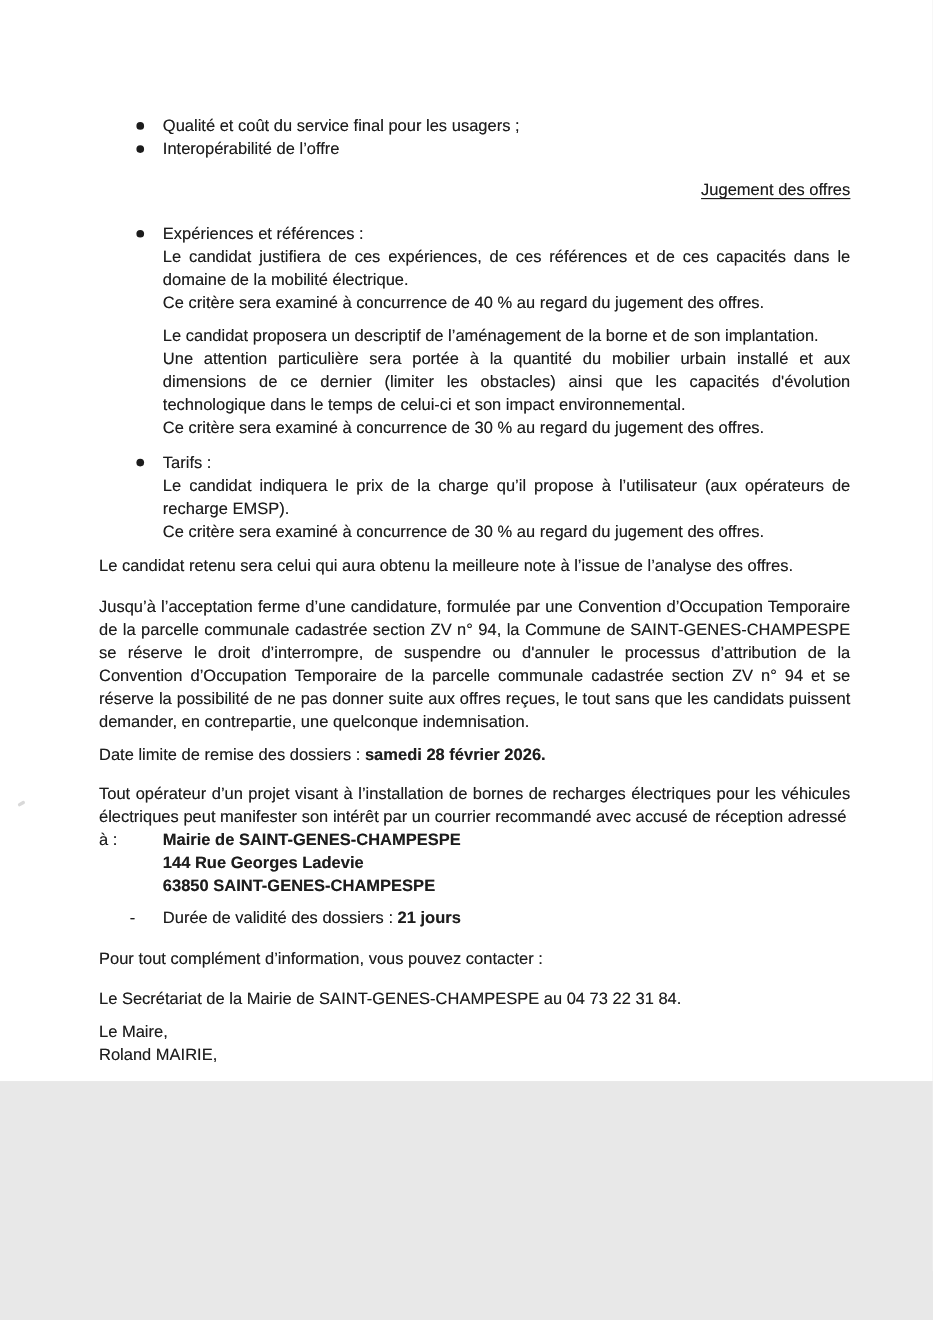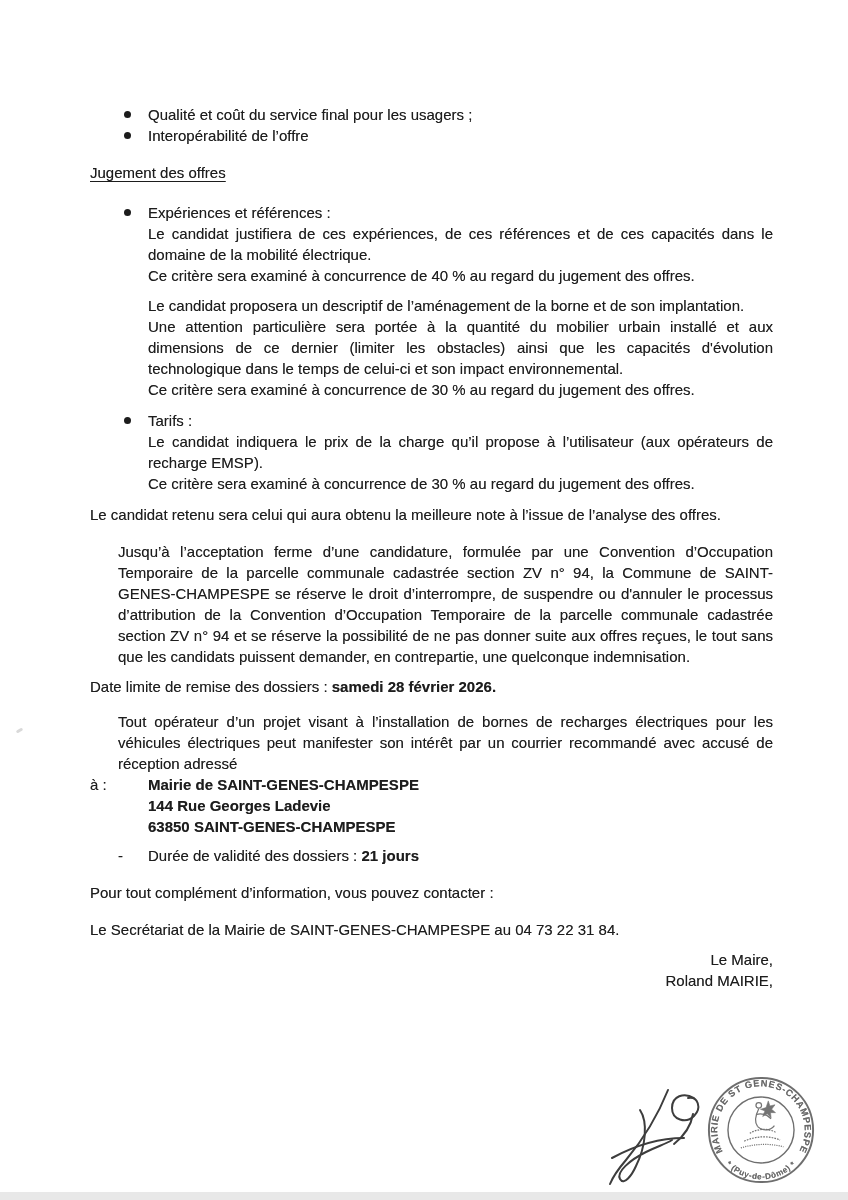--- a/index.html
+++ b/index.html
@@ -1,39 +1,39 @@
 <!DOCTYPE html>
 <html><head>
 <meta charset="utf-8">
 <style>
   html,body{margin:0;padding:0;background:#e8e8e8;}
   .page{
-    position:relative;width:848px;height:1192px;background:#ffffff;
+    position:relative;width:848px;height:983px;background:#ffffff;
     font-family:"Liberation Sans",sans-serif;font-size:15px;line-height:21px;
     color:#1d1d1d;overflow:hidden;margin:0 auto;
     text-shadow:0 0 .4px rgba(30,30,30,.55);
   }
   .content{position:absolute;left:90px;top:104px;width:683px;}
   p,div,ul,li{margin:0;padding:0;}
   ul{list-style:none;}
-  .justify{text-align:justify;text-align-last:left;margin-left:28px;}
+  .justify{text-align:justify;text-align-last:left;}
   .bul{position:relative;padding-left:58px;}
   .bul .dot{position:absolute;left:34px;top:7px;width:7px;height:7px;border-radius:50%;background:#1c1c1c;}
   .crit-body{margin-left:58px;}
-  .heading{text-decoration:underline;text-underline-offset:3px;}
+  .heading{text-decoration:underline;text-underline-offset:3px;text-align:right;}
   b{font-weight:700;}
   .mb16{margin-bottom:16px;} .mb19{margin-bottom:19px;} .mb9{margin-bottom:9px;}
   .mb10{margin-bottom:10px;} .mb14{margin-bottom:14px;} .mb17{margin-bottom:17px;}
   .mb8{margin-bottom:8px;}
   .addr-row{position:relative;}
   .a-label{position:absolute;left:0;top:0;}
   .addr{margin-left:58px;font-weight:700;}
   .dash-item{position:relative;padding-left:58px;}
   .dash-item .dash{position:absolute;left:28px;top:0;}
-  .sign{text-align:right;margin-top:-5px;}
+  .sign{text-align:left;margin-top:-5px;}
   .sig-svg{position:absolute;left:606px;top:1086px;}
   .stamp-svg{position:absolute;left:704px;top:1074px;}
   .artifact{position:absolute;left:16px;top:729px;width:7px;height:3px;background:#c9c9c9;
     border-radius:2px;transform:rotate(-30deg);opacity:.7;}
 </style>
 </head>
 <body>
 
 <div class="page">
   <div class="content">

